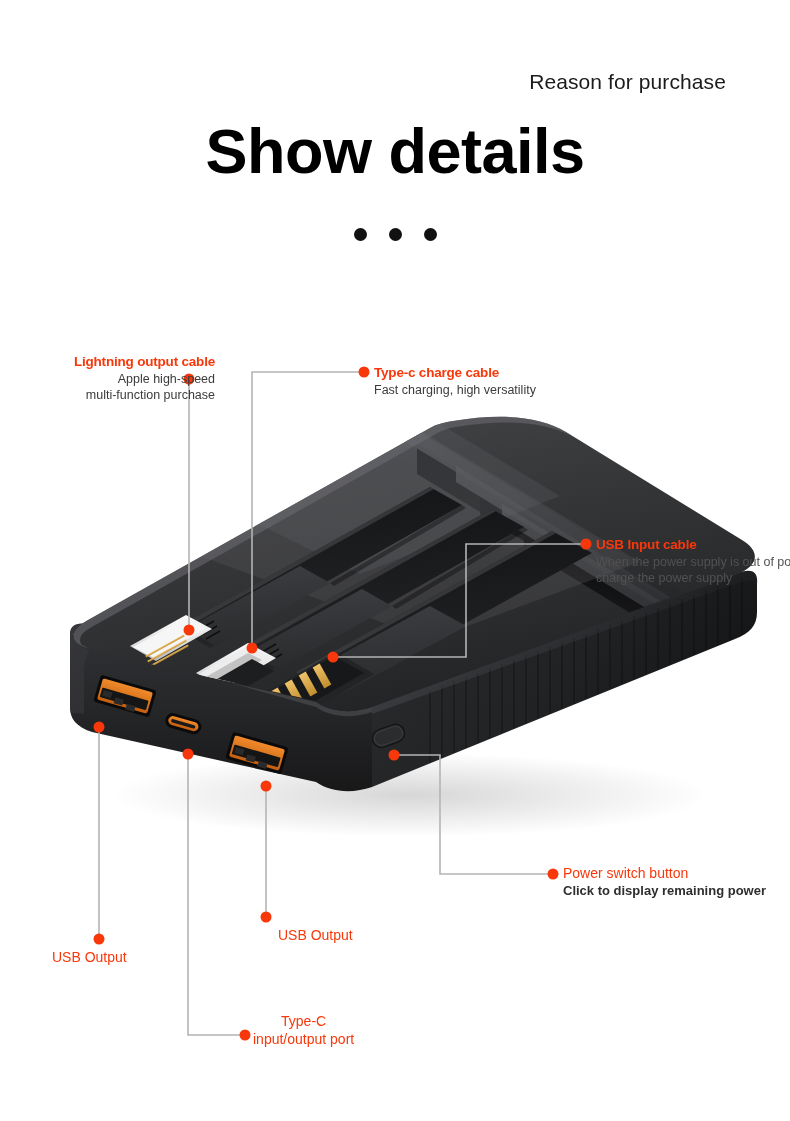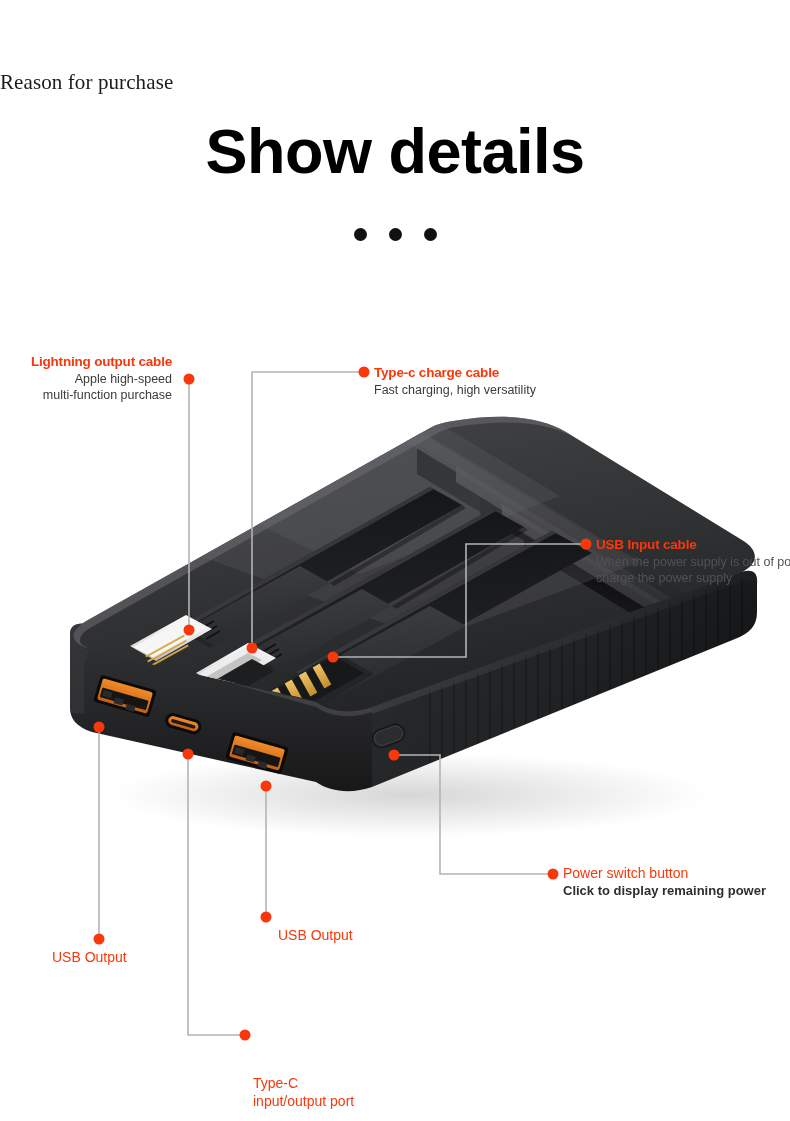--- a/index.html
+++ b/index.html
@@ -18,25 +18,24 @@
     height: 1121px;
     background: #ffffff;
     overflow: hidden;
   }
 
   
   .hdr-sub {
     position: absolute;
     left: 0; top: 70px;
     width: 726px;
-    text-align: left;
+    text-align: right;
     font-size: 21px;
     color: #1b1b1b;
     letter-spacing: .1px;
-    font-family: Liberation Serif, serif;
   }
   .hdr-title {
     position: absolute;
     left: 0; top: 120px;
     width: 790px;
     text-align: center;
     font-size: 63px;
     font-weight: bold;
     color: #000000;
     letter-spacing: -0.5px;
@@ -433,21 +432,21 @@
       <circle cx="189" cy="630" r="5.5"></circle>
       <circle cx="252" cy="648" r="5.5"></circle>
       <circle cx="333" cy="657" r="5.5"></circle>
       <circle cx="394" cy="755" r="5.5"></circle>
       <circle cx="99" cy="727" r="5.5"></circle>
       <circle cx="188" cy="754" r="5.5"></circle>
       <circle cx="266" cy="786" r="5.5"></circle>
     </g>
   </svg>
 
-  <div class="callout c-bold align-r" style="left:0; top:354px; width:172px;">
+  <div class="callout c-bold align-r" style="left:0; top:354px; width:172px;padding-left:43px;">
     <p class="ttl">Lightning output cable</p>
     <p class="desc">Apple high-speed</p>
     <p class="desc">multi-function purchase</p>
   </div>
 
   <div class="callout c-bold align-l" style="left:374px; top:365px;">
     <p class="ttl">Type-c charge cable</p>
     <p class="desc">Fast charging, high versatility</p>
   </div>
 
@@ -463,18 +462,18 @@
   </div>
 
   <div class="callout c-light align-l" style="left:52px; top:948px;">
     <p class="ttl">USB Output</p>
   </div>
 
   <div class="callout c-light align-l" style="left:278px; top:926px;">
     <p class="ttl">USB Output</p>
   </div>
 
-  <div class="callout c-light align-l" style="left:253px; top:1074px;">
+  <div class="callout c-light align-l" style="left:253px; top:1012px;text-align:center;">
     <p class="ttl">Type-C</p>
     <p class="ttl">input/output port</p>
   </div>
 
 </div>
 
 </body></html>

